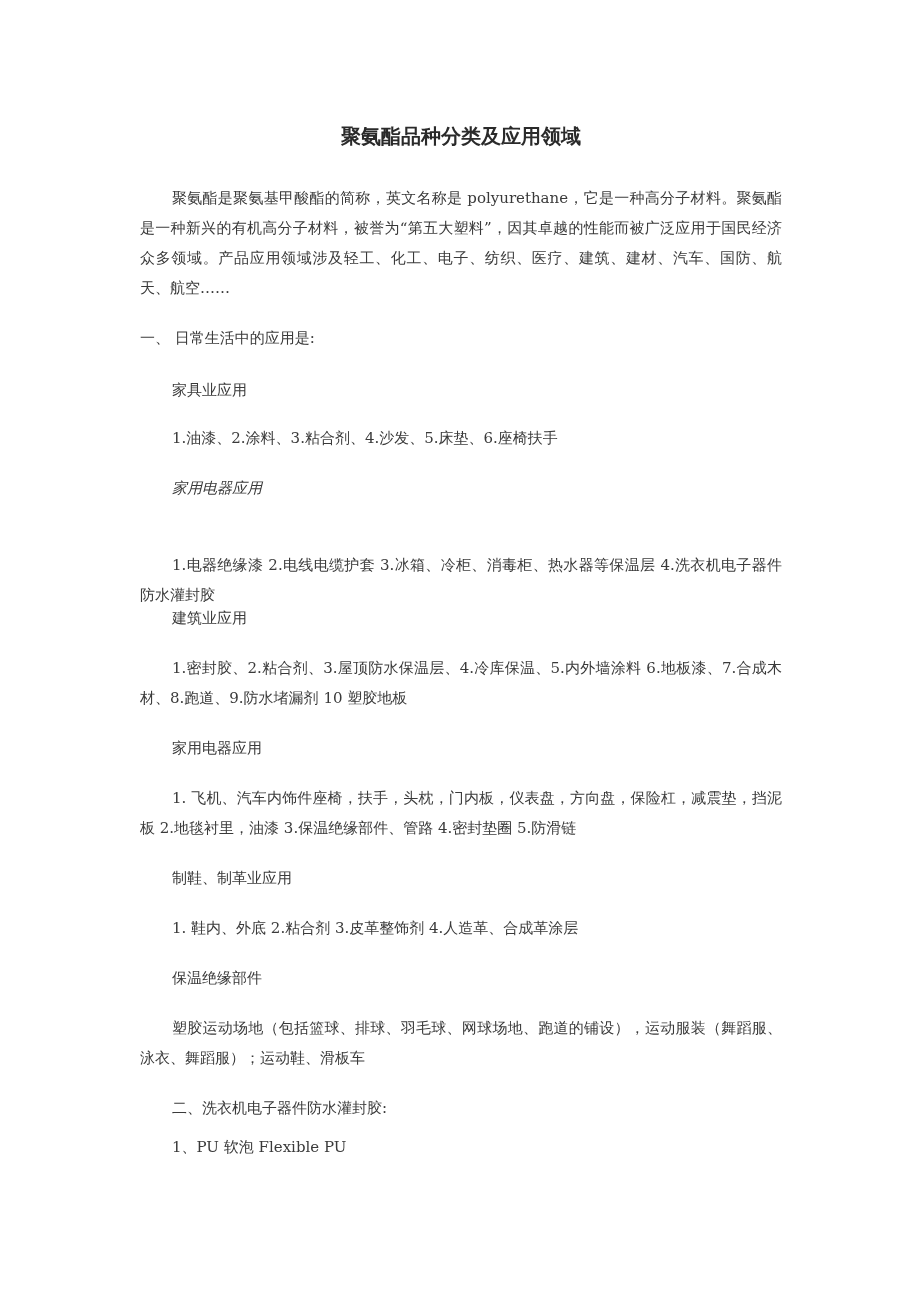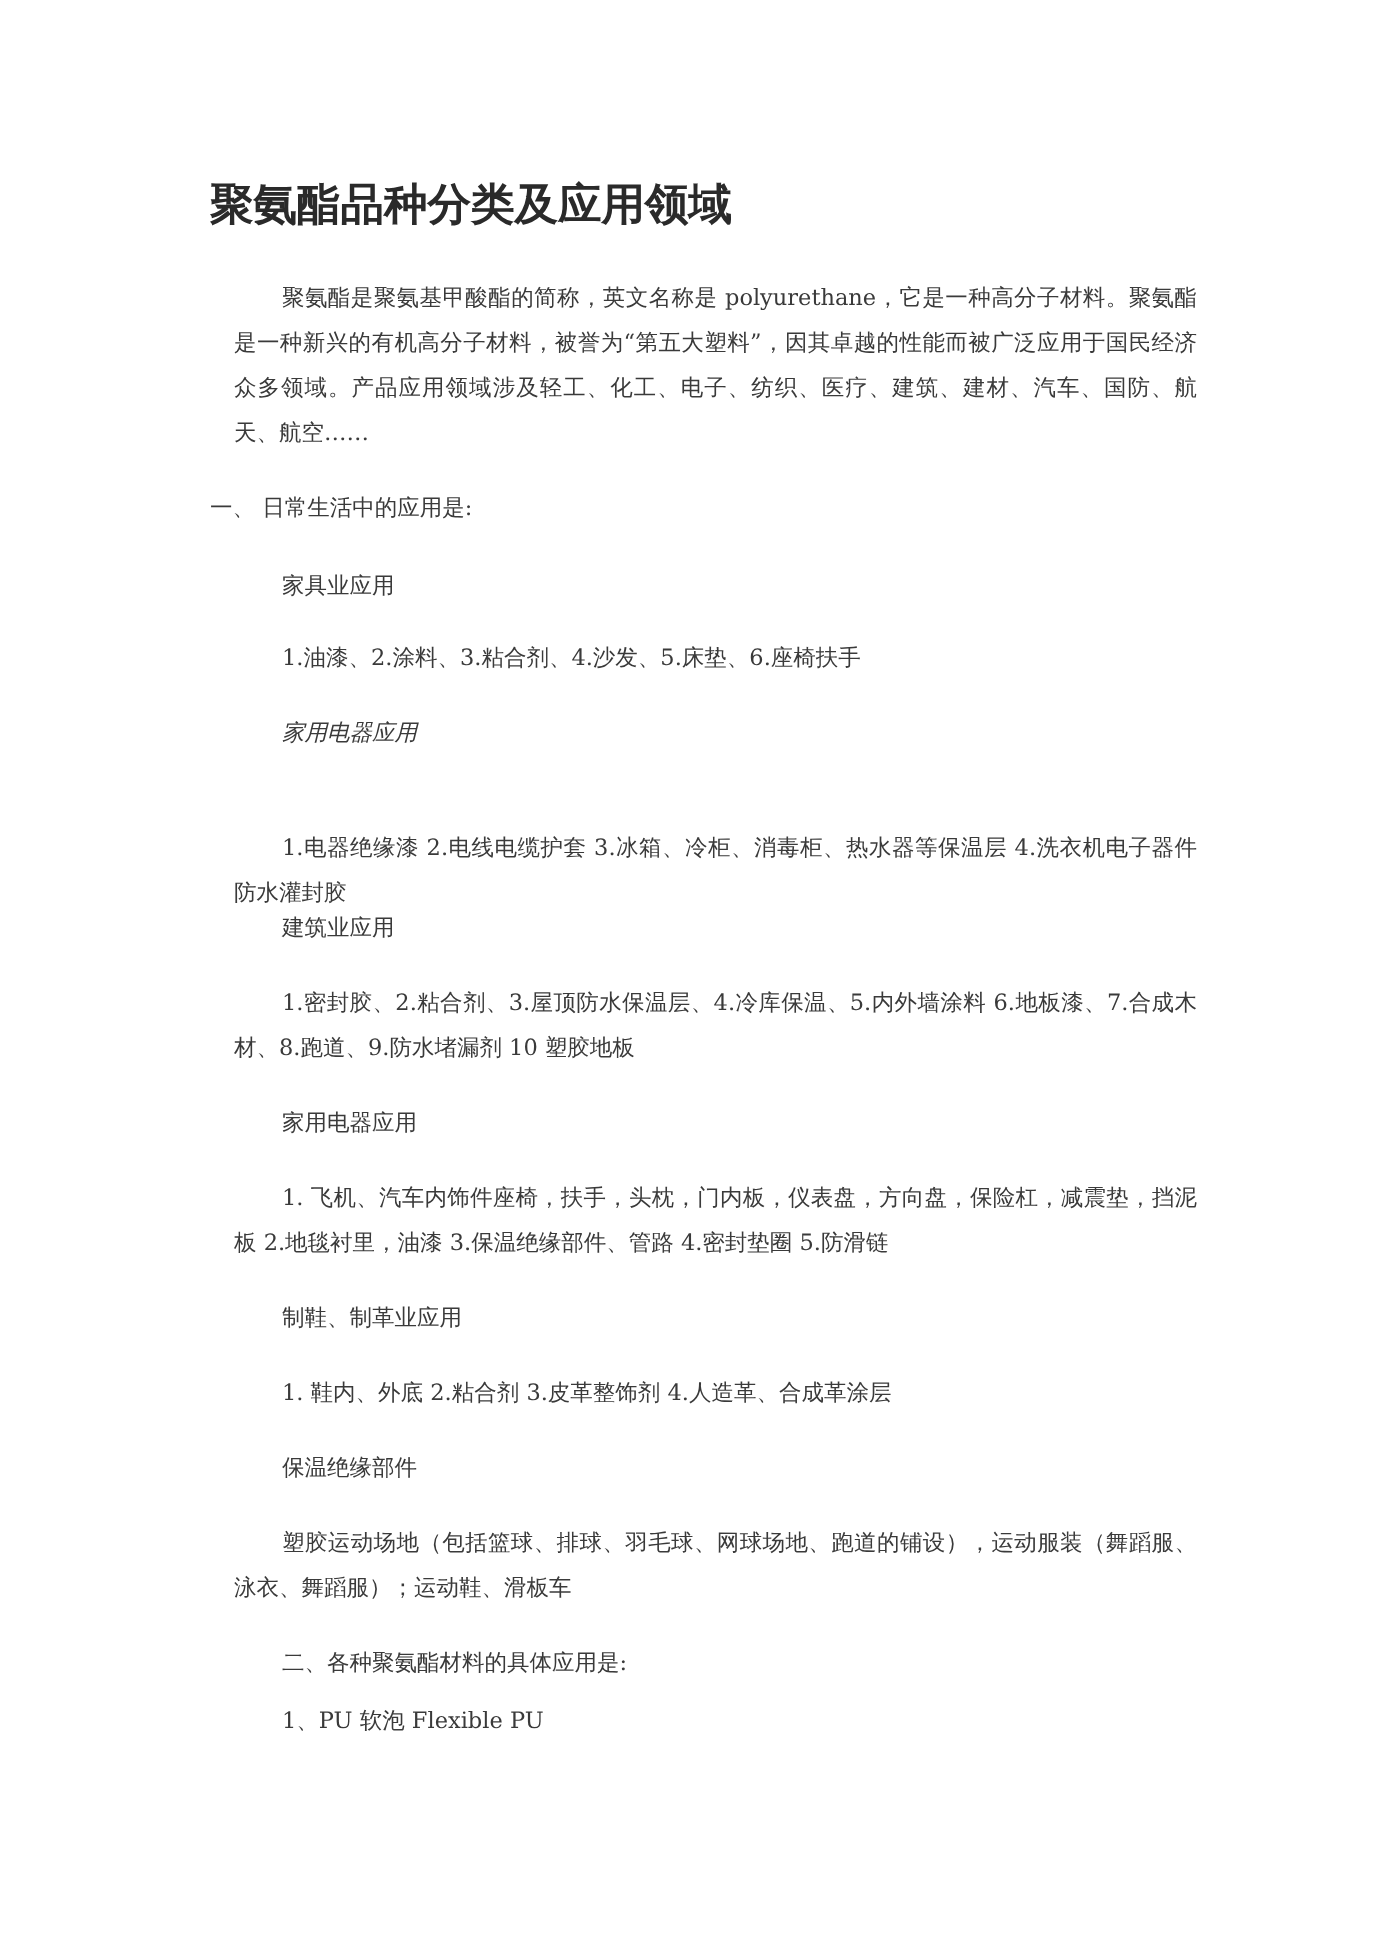--- a/index.html
+++ b/index.html
@@ -19,40 +19,40 @@
       position: absolute;
       left: 140px;
       top: 0;
       width: 642px;
     }
     .title {
       position: absolute;
       left: 0;
       top: 118px;
       width: 642px;
+      text-align: center;
       font-family: "DejaVu Sans", "Liberation Sans", sans-serif;
-      font-size: 29px;
+      font-size: 20px;
       font-weight: bold;
       color: #2a2a2a;
       letter-spacing: 0px;
       line-height: 36px;
     }
     .p {
       position: absolute;
       left: 0;
       width: 642px;
       font-size: 15px;
       line-height: 30px;
       color: #3a3a3a;
       text-align: justify;
       text-justify: inter-character;
     }
     .indent {
       text-indent: 32px;
-      margin-left: 16px;
     }
   </style>
 </head>
 <body>
 
 <div class="page">
 
   <div class="title">聚氨酯品种分类及应用领域</div>
 
   <div class="p indent" style="top:183px;">聚氨酯是聚氨基甲酸酯的简称，英文名称是 polyurethane，它是一种高分子材料。聚氨酯是一种新兴的有机高分子材料，被誉为“第五大塑料”，因其卓越的性能而被广泛应用于国民经济众多领域。产品应用领域涉及轻工、化工、电子、纺织、医疗、建筑、建材、汽车、国防、航天、航空……</div>
@@ -70,17 +70,17 @@
 
   <div class="p indent" style="top:733px;">家用电器应用</div>
   <div class="p indent" style="top:783px;">1. 飞机、汽车内饰件座椅，扶手，头枕，门内板，仪表盘，方向盘，保险杠，减震垫，挡泥板  2.地毯衬里，油漆  3.保温绝缘部件、管路  4.密封垫圈  5.防滑链</div>
 
   <div class="p indent" style="top:863px;">制鞋、制革业应用</div>
   <div class="p indent" style="top:913px;">1. 鞋内、外底  2.粘合剂  3.皮革整饰剂  4.人造革、合成革涂层</div>
 
   <div class="p indent" style="top:963px;">保温绝缘部件</div>
   <div class="p indent" style="top:1013px;">塑胶运动场地（包括篮球、排球、羽毛球、网球场地、跑道的铺设），运动服装（舞蹈服、泳衣、舞蹈服）；运动鞋、滑板车</div>
 
-  <div class="p indent" style="top:1093px;">二、各种聚氨酯材料的具体应用是:</div>
+  <div class="p indent" style="top:1093px;">二、洗衣机电子器件防水灌封胶:</div>
 
   <div class="p indent" style="top:1132px;">1、PU 软泡 Flexible PU</div>
 
 </div>
 
 </body></html>

